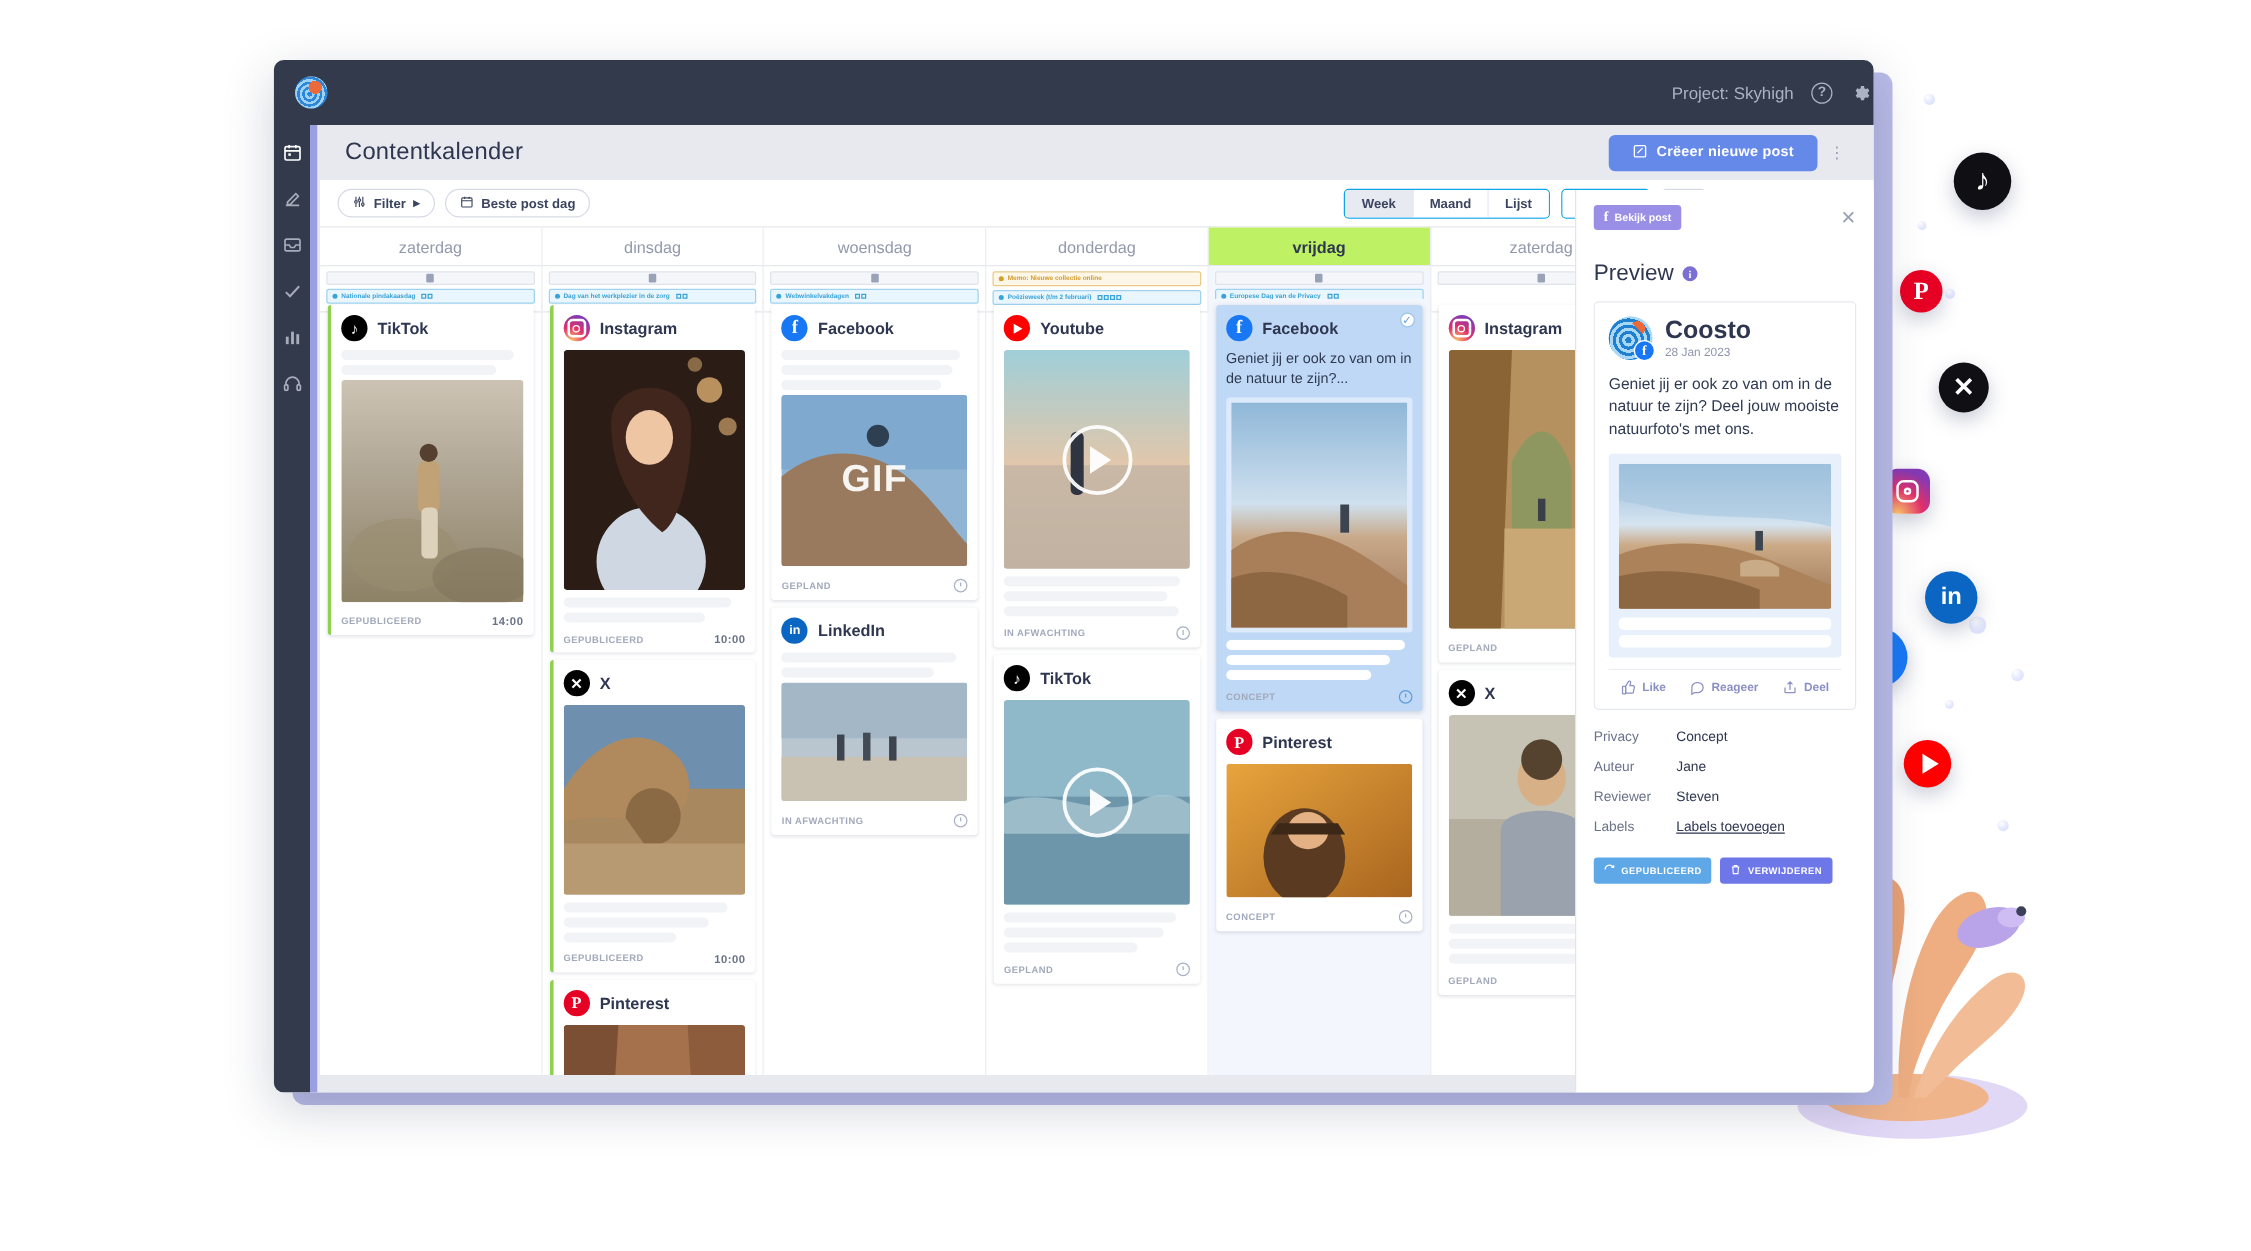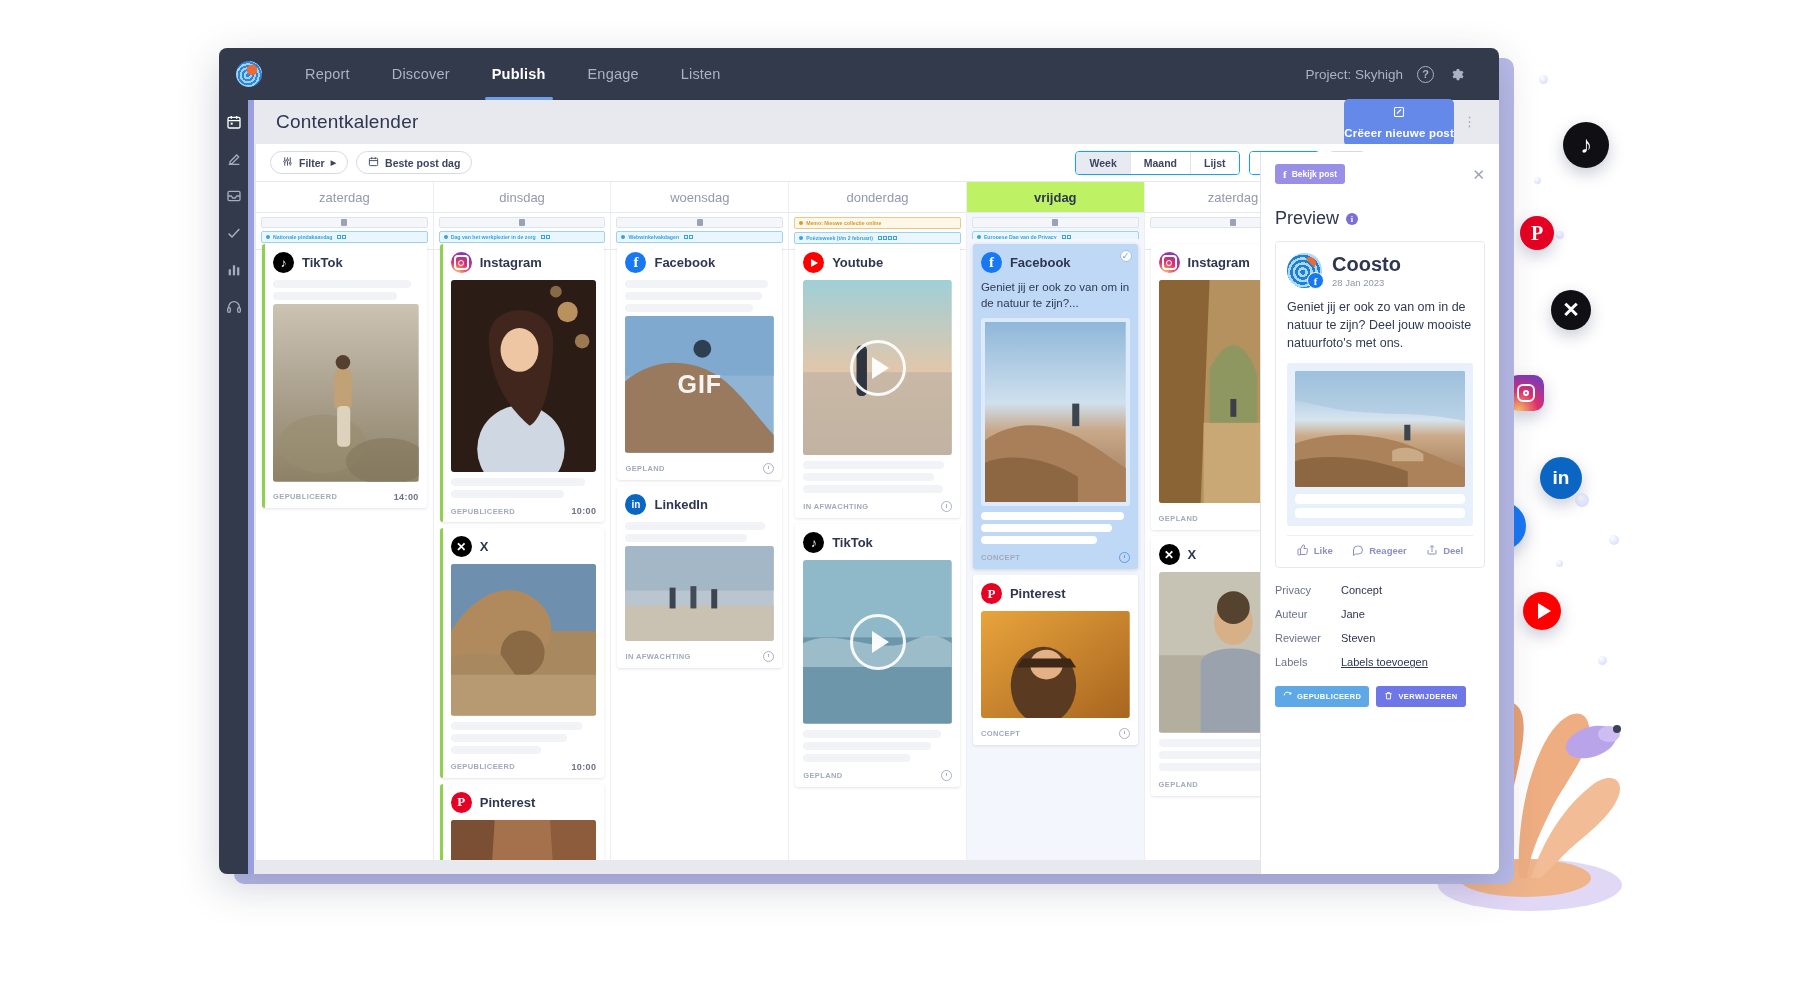--- a/index.html
+++ b/index.html
@@ -46,21 +46,21 @@
     padding: 0 21px; height: 52px; line-height: 52px; cursor: pointer;
     position: relative;
   }
   .nav-item.active { color: #ffffff; font-weight: bold; }
   .nav-item.active::after {
     content: ''; position: absolute; left: 14px; right: 14px; bottom: 0;
     height: 3px; background: #6e9fe8; border-radius: 2px;
   }
   .nav-right {
     margin-left: auto; display: flex; align-items: center; gap: 14px;
-    padding-right: 34px; color: #aab2c4; font-size: 13.5px; text-align: right;
+    padding-right: 2px; color: #aab2c4; font-size: 13.5px; text-align: right;
   }
   .nav-icon-btn {
     width: 17px; height: 17px; border-radius: 50%;
     display: flex; align-items: center; justify-content: center;
     color: #aab2c4; cursor: pointer;
   }
   .help-ic { border: 1.6px solid #aab2c4; font-size: 11px; font-weight: bold; }
 
   
   .rail {
@@ -82,22 +82,22 @@
     background: #e7e9ef;
   }
   .page-head {
     height: 44px; display: flex; align-items: center;
     padding: 0 22px;
   }
   .page-title { font-size: 19px; color: #2e3650; letter-spacing: .2px; }
   .head-right { margin-left: auto; display: flex; align-items: center; gap: 9px; }
   .btn-primary {
     background: #6589e8; color: #fff; font-size: 11.5px; font-weight: bold;
-    border-radius: 5px; padding: 7px 0; display: flex; align-items: center; gap: 7px;
-    cursor: pointer; letter-spacing: .2px; flex-direction: column;
+    border-radius: 5px; padding: 7px 19px; display: flex; align-items: center; gap: 7px;
+    cursor: pointer; letter-spacing: .2px;
   }
   .kebab { color: #9aa1b5; font-size: 13px; letter-spacing: 1px; cursor: pointer; line-height: 8px;}
 
   
   .cal-panel {
     position: absolute; left: 2px; top: 44px; right: 0; bottom: 14px;
     background: #fff;
   }
   .cal-toolbar {
     height: 38px; display: flex; align-items: center; padding: 0 14px;
@@ -211,21 +211,21 @@
     width: 11px; height: 11px; border-radius: 50%; border: 1.3px solid #aab1c3;
     position: relative;
   }
   .clock-ic::after {
     content: ''; position: absolute; left: 4px; top: 1.7px; width: 1.2px; height: 3.6px; background: #aab1c3;
   }
   .clock-ic.blue { border-color: #5f9de0; }
   .clock-ic.blue::after { background: #5f9de0; }
   .badge-gif {
     position: absolute; left: 50%; top: 50%; transform: translate(-50%,-50%);
-    font-size: 25px; font-weight: bold; color: rgba(255,255,255,.92); letter-spacing: 1px;
+    font-size: 30px; font-weight: bold; color: rgba(255,255,255,.92); letter-spacing: 1px;
   }
   .pill-small {
     position: absolute; right: 6px; bottom: 6px; background: #c9d6ea; color: #5c6b85;
     font-size: 6px; border-radius: 2px; padding: 1px 4px; font-weight: bold;
   }
   .add-cell {
     background: #8d95a8; border-radius: 3px; height: 18px;
     display: flex; align-items: center; justify-content: center;
     color: #fff; font-size: 15px; line-height: 1; cursor: pointer;
   }
@@ -359,27 +359,20 @@
 <div class="float-ic" style="left:1478px;top:502px;width:48px;height:48px;background:#1877f2;font-size:30px;font-family:'Liberation Serif',serif;">f</div>
 <div class="float-ic" style="left:1523px;top:592px;width:38px;height:38px;background:#ff0000;font-size:0;">
   <span style="border-left:13px solid #fff;border-top:8px solid transparent;border-bottom:8px solid transparent;margin-left:4px;"></span>
 </div>
 
 <div class="app-shadow"></div>
 <div class="app-window">
 
   <div class="topnav">
     <div class="brand-logo"></div>
-    <div class="nav-items">
-      <div class="nav-item">Report</div>
-      <div class="nav-item">Discover</div>
-      <div class="nav-item active">Publish</div>
-      <div class="nav-item">Engage</div>
-      <div class="nav-item">Listen</div>
-    </div>
     <div class="nav-right">
       <span>Project: Skyhigh</span>
       <span class="nav-icon-btn help-ic">?</span>
       <span class="nav-icon-btn">
         <svg width="15" height="15" viewBox="0 0 24 24" fill="#aab2c4">
             <path d="M12 8a4 4 0 104 4 4 4 0 00-4-4zm9.3 4a7.5 7.5 0 00-.1-1.2l2-1.6-2-3.4-2.4 1a7.4 7.4 0 00-2-1.2L16.4 3h-4l-.4 2.6a7.4 7.4 0 00-2 1.2l-2.4-1-2 3.4 2 1.6A7.5 7.5 0 007.5 12a7.5 7.5 0 00.1 1.2l-2 1.6 2 3.4 2.4-1a7.4 7.4 0 002 1.2l.4 2.6h4l.4-2.6a7.4 7.4 0 002-1.2l2.4 1 2-3.4-2-1.6a7.5 7.5 0 00.1-1.2z"></path>
           </svg>
       </span>
     </div>
   </div>

